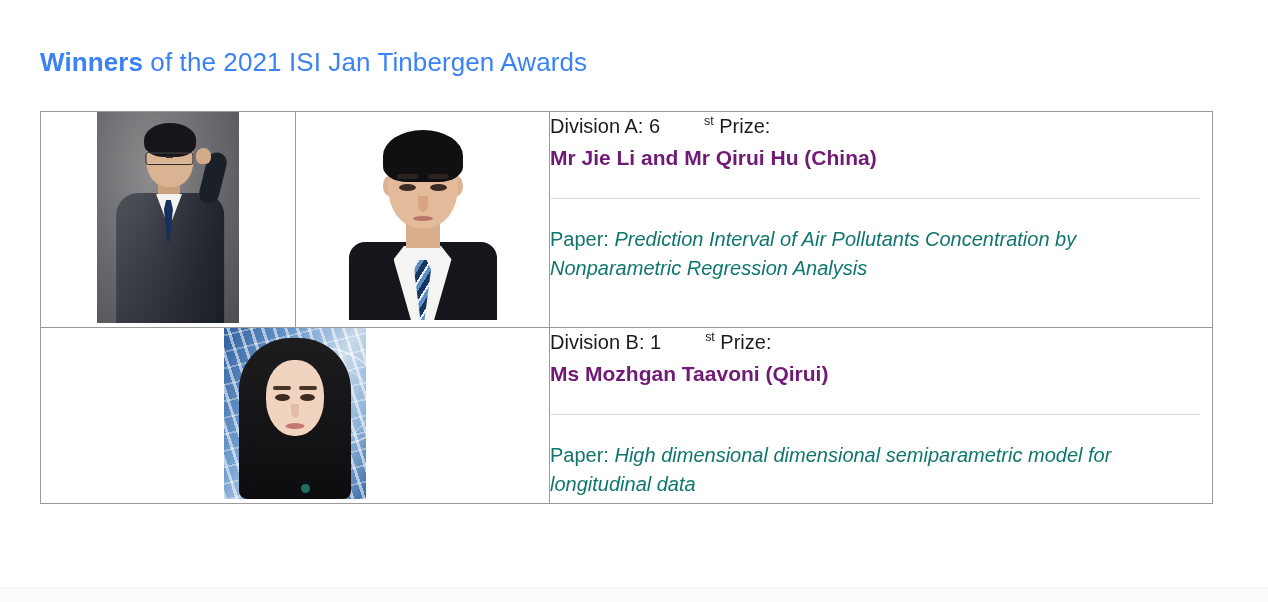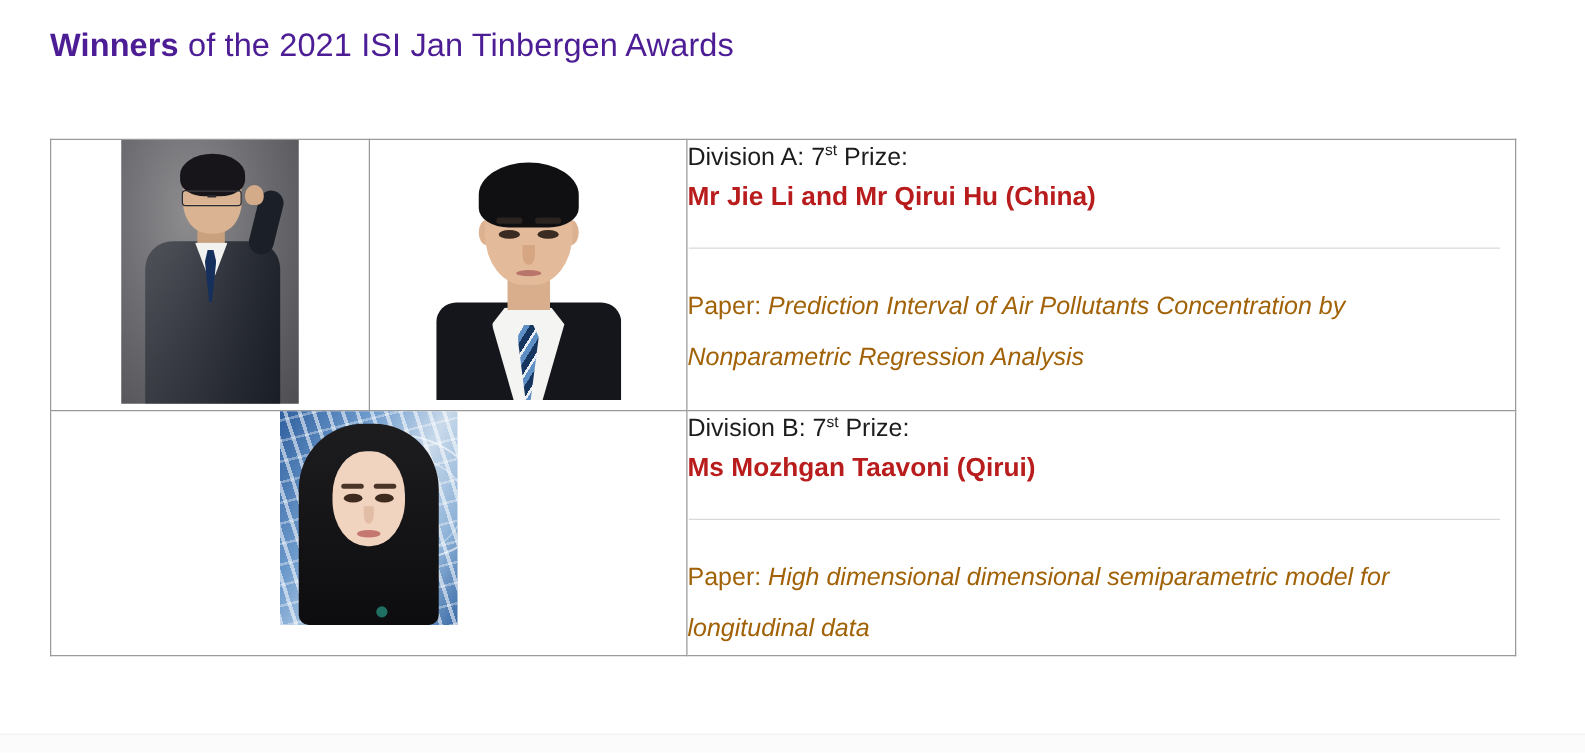--- a/index.html
+++ b/index.html
@@ -13,25 +13,25 @@
     font-family: "Liberation Sans", sans-serif;
     color: #1a1a1a;
     overflow: hidden;
     position: relative;
   }
 
   
   .page-heading {
     position: absolute;
     left: 40px;
-    top: 2px;
+    top: 28px;
     font-size: 26px;
     line-height: 34px;
     font-weight: 400;
-    color: #4c1d95;
+    color: #3b82f6;
     letter-spacing: 0.1px;
     white-space: nowrap;
   }
   .page-heading .strong { font-weight: 700; }
 
   
   .winners-table {
     position: absolute;
     left: 40px;
     top: 111px;
@@ -59,38 +59,39 @@
   .division-line {
     font-size: 20px;
     line-height: 29px;
     color: #1c1c1c;
     font-weight: 400;
   }
   .division-line sup {
     font-size: 0.62em;
     vertical-align: super;
     line-height: 0;
+    margin-left: 44px;
   }
   .winner-name {
     font-size: 21px;
     line-height: 30px;
     font-weight: 700;
-    color: #b91c1c;
+    color: #701a75;
     margin-top: 2px;
   }
   .cell-divider {
     height: 1px;
     background: #d9d9d9;
     margin: 25px 12px 0 1px;
   }
   .paper-line {
     margin-top: 26px;
     font-size: 20px;
-    line-height: 41px;
-    color: #a16207;
+    line-height: 29px;
+    color: #0f766e;
   }
   .paper-line .paper-title { font-style: italic; }
 
   
   .photo {
     display: inline-block;
     position: relative;
     overflow: hidden;
   }
 
@@ -240,21 +241,21 @@
           <span class="pb-hair"></span>
           <span class="pb-brow-l"></span>
           <span class="pb-brow-r"></span>
           <span class="pb-eye-l"></span>
           <span class="pb-eye-r"></span>
           <span class="pb-nose"></span>
           <span class="pb-mouth"></span>
         </span>
       </td>
       <td class="info-cell">
-        <div class="division-line"><span>Division A: 7</span><sup>st</sup><span> Prize:</span></div>
+        <div class="division-line"><span>Division A: 6</span><sup>st</sup><span> Prize:</span></div>
         <div class="winner-name">Mr Jie Li and Mr Qirui Hu (China)</div>
         <div class="cell-divider"></div>
         <div class="paper-line"><span>Paper: </span><span class="paper-title">Prediction Interval of Air Pollutants Concentration by Nonparametric Regression Analysis</span></div>
       </td>
     </tr>
 
     <tr>
       <td class="photo-cell" colspan="2">
         <span class="photo photo-c">
           <span class="pc-swirl"></span>
@@ -264,21 +265,21 @@
           <span class="pc-brow-l"></span>
           <span class="pc-brow-r"></span>
           <span class="pc-eye-l"></span>
           <span class="pc-eye-r"></span>
           <span class="pc-nose"></span>
           <span class="pc-mouth"></span>
           <span class="pc-teal"></span>
         </span>
       </td>
       <td class="info-cell">
-        <div class="division-line"><span>Division B: 7</span><sup>st</sup><span> Prize:</span></div>
+        <div class="division-line"><span>Division B: 1</span><sup>st</sup><span> Prize:</span></div>
         <div class="winner-name">Ms Mozhgan Taavoni (Qirui)</div>
         <div class="cell-divider"></div>
         <div class="paper-line"><span>Paper: </span><span class="paper-title">High dimensional dimensional semiparametric model for longitudinal data</span></div>
       </td>
     </tr>
 
   </tbody>
 </table>
 
 <div class="page-foot-band"></div>

